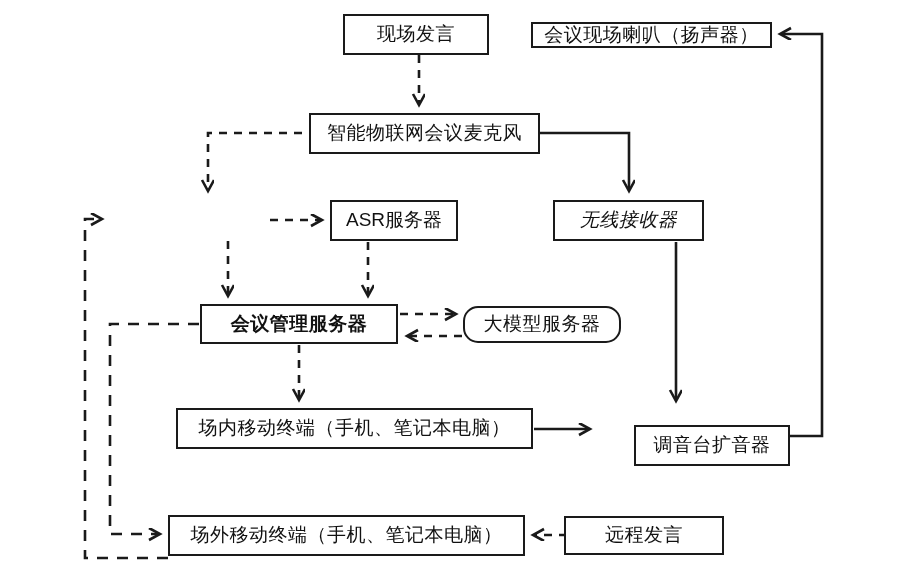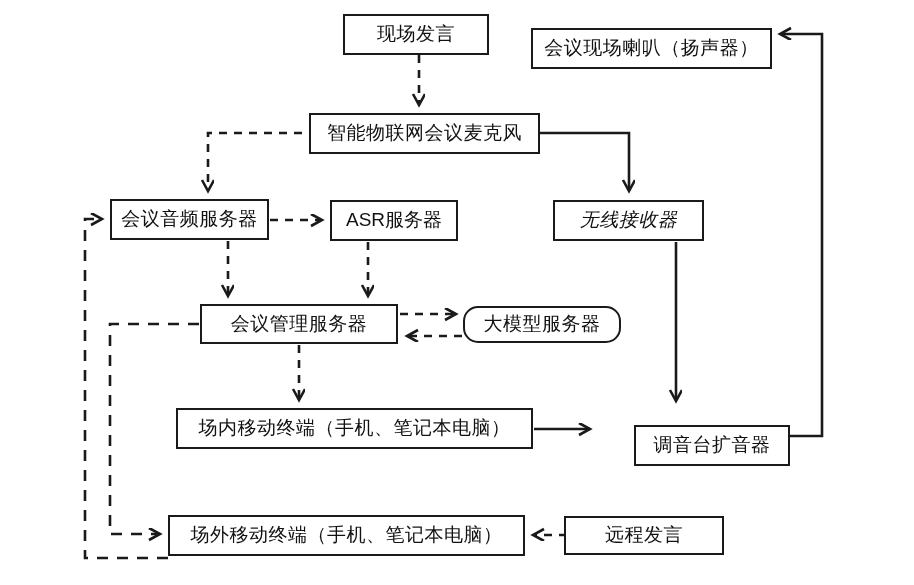--- a/index.html
+++ b/index.html
@@ -82,25 +82,24 @@
     <path d="M 567,535 L 534,535" fill="none" stroke="#1a1a1a" stroke-width="2.6" stroke-dasharray="8 7" marker-end="url(#ah)"></path>
 
     <path d="M 534,429 L 589,429" fill="none" stroke="#1a1a1a" stroke-width="2.6" marker-end="url(#ah)"></path>
 
     <path d="M 676,242 L 676,400" fill="none" stroke="#1a1a1a" stroke-width="2.6" marker-end="url(#ah)"></path>
 
     <path d="M 755,436 L 822,436 L 822,34 L 781,34" fill="none" stroke="#1a1a1a" stroke-width="2.6" marker-end="url(#ah)"></path>
   </svg>
 
   <div class="node" style="left: 343px; top: 14px; width: 146px; height: 41px;">现场发言</div>
-  <div class="node" style="left: 531px; top: 28px; width: 241px; height: 41px;">会议现场喇叭（扬声器）</div>
+  <div class="node" style="left: 531px; top: 22px; width: 241px; height: 26px;">会议现场喇叭（扬声器）</div>
   <div class="node" style="left: 303px; top: 113px; width: 231px; height: 41px; margin-left: 6px;">智能物联网会议麦克风</div>
-  <div class="node" style="left: 110px; top: 199px; width: 159px; height: 41px;">会议音频服务器</div>
   <div class="node latin" style="left: 330px; top: 200px; width: 128px; height: 41px;">ASR服务器</div>
   <div class="node" style="left: 553px; top: 200px; width: 151px; height: 41px; font-style: italic;">无线接收器</div>
-  <div class="node" style="left: 200px; top: 304px; width: 198px; height: 40px;">会议管理服务器</div>
+  <div class="node" style="left: 200px; top: 304px; width: 198px; height: 40px; font-weight: bold;">会议管理服务器</div>
   <div class="node" style="left: 463px; top: 306px; width: 158px; height: 37px; border-radius: 15px;">大模型服务器</div>
   <div class="node" style="left: 176px; top: 408px; width: 357px; height: 41px;">场内移动终端（手机、笔记本电脑）</div>
   <div class="node" style="left: 634px; top: 409px; width: 156px; height: 41px; margin-top: 16px;">调音台扩音器</div>
   <div class="node" style="left: 168px; top: 515px; width: 357px; height: 41px;">场外移动终端（手机、笔记本电脑）</div>
   <div class="node" style="left: 564px; top: 516px; width: 160px; height: 39px; text-align: right;">远程发言</div>
 
 </div>
 
 </body></html>

